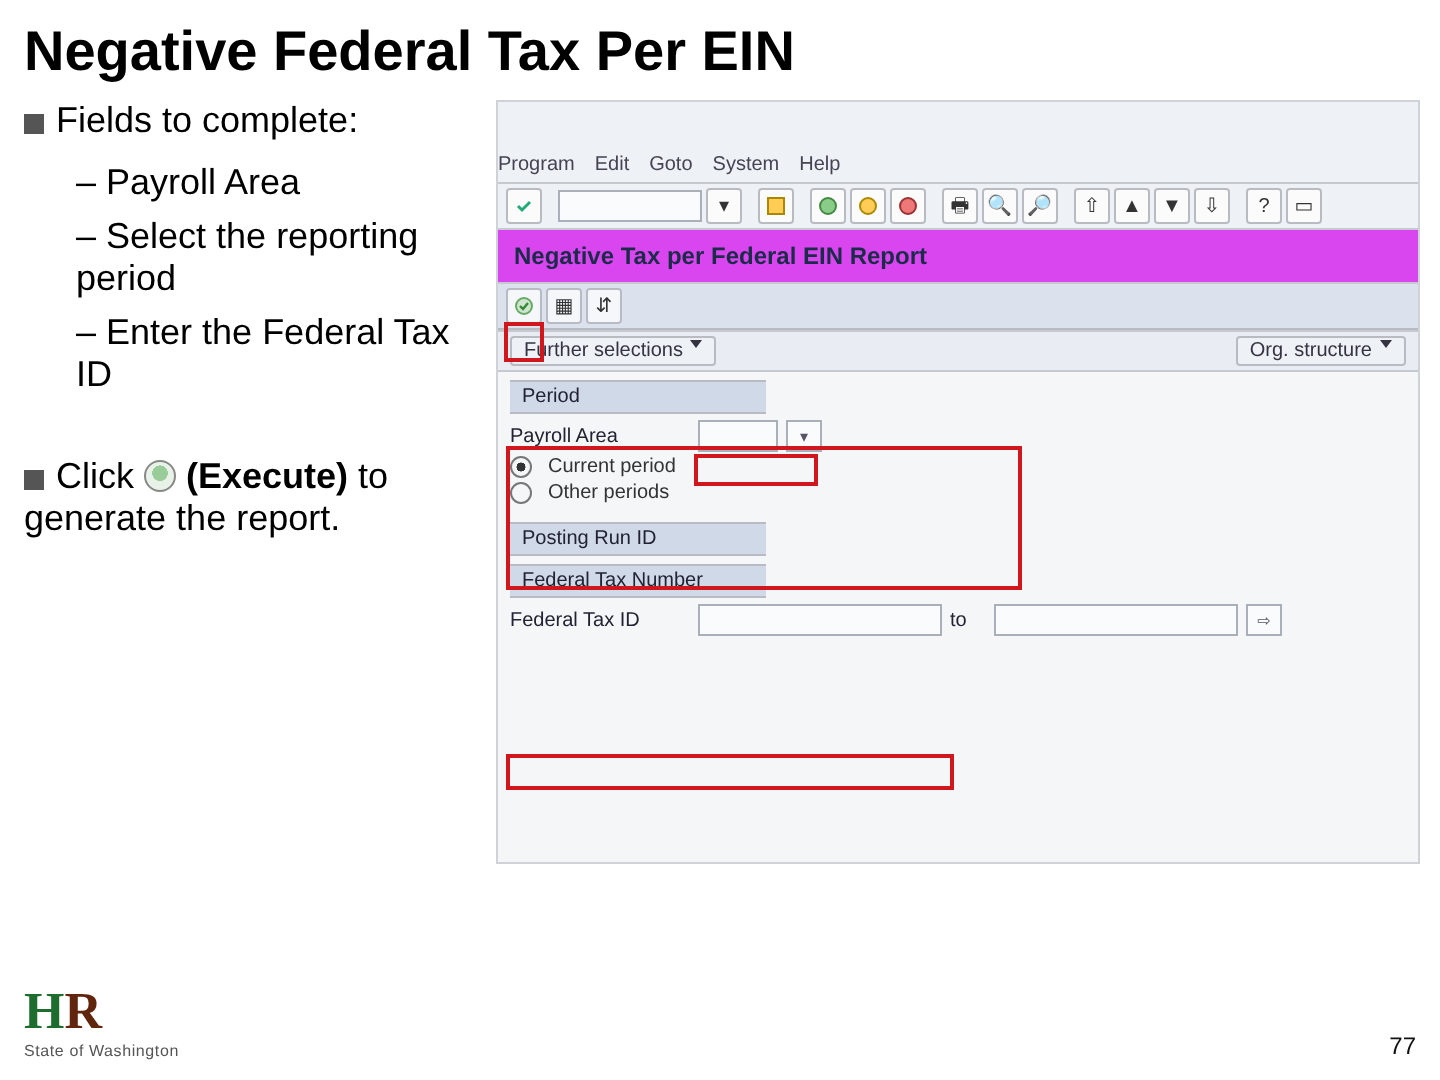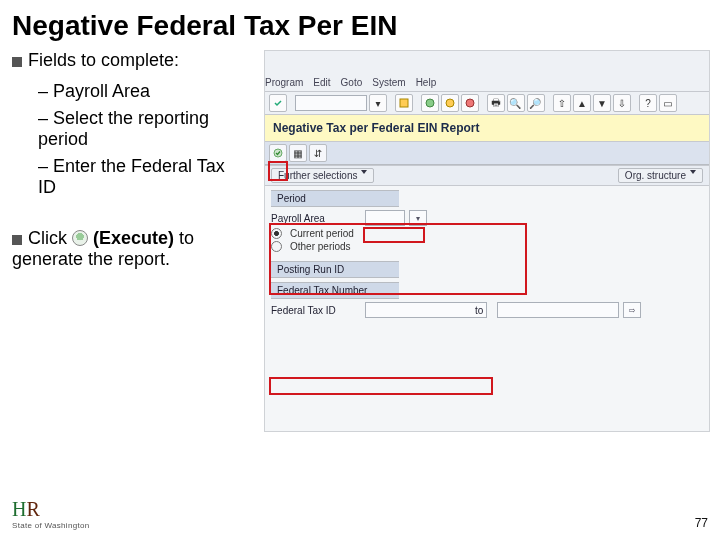--- a/index.html
+++ b/index.html
@@ -1,39 +1,39 @@
 <!DOCTYPE html>
 <html><head>
 <meta charset="utf-8">
 <style>
   html,body{margin:0;padding:0;width:720px;height:540px;background:#fff;font-family:Arial,Helvetica,sans-serif;color:#000;overflow:hidden}
   .slide{position:relative;width:720px;height:540px;box-sizing:border-box;padding:10px 10px 10px 12px}
   .title{font-size:28px;font-weight:bold;margin:0 0 8px 0}
-  .body{display:flex;gap:20px}
+  .body{display:flex;gap:4px}
   .left{width:232px;font-size:18px}
   .right{flex:1;border:1px solid #cfd2d6;background:#f4f6f8;height:380px;position:relative;font-family:Verdana,Arial,sans-serif;font-size:10px;color:#333}
   .sq{display:inline-block;width:10px;height:10px;background:#555;margin-right:6px;vertical-align:-1px}
   .l1{margin:0 0 10px 0}
   .l2{margin:0 0 6px 26px}
   .exec-line{margin-top:30px}
   .exec-ico{display:inline-block;width:14px;height:14px;border:1px solid #888;border-radius:50%;vertical-align:-2px;background:radial-gradient(circle at 50% 40%,#9c9 0 35%,#e9f2e9 36% 100%)}
   .footer{position:absolute;bottom:10px;left:12px;right:12px;display:flex;justify-content:space-between;align-items:flex-end}
-  .hr-logo{font-weight:normal;font-size:20px;font-family:Georgia,serif}
+  .hr-logo{font-weight:bold;font-size:26px;font-family:Georgia,serif}
   .hr-h{color:#1e6d2f}.hr-r{color:#60250c}
   .hr-sub{font-size:8px;color:#555;letter-spacing:.3px}
   .pageno{font-size:12px;color:#111}
 
   
   .sap-titlebar{height:22px;background:#eef1f5}
   .sap-menubar{height:18px;background:#eef1f5;color:#445;display:flex;gap:10px;align-items:center;border-bottom:1px solid #c6c9cf}
   .sap-menubar span{cursor:default}
   .sap-toolbar{height:22px;background:#eef1f5;border-bottom:1px solid #c6c9cf;display:flex;align-items:center;gap:2px;padding:0 4px}
   .tbtn{width:16px;height:16px;border:1px solid #b8bcc2;background:#fbfbfc;border-radius:2px;display:inline-flex;align-items:center;justify-content:center}
   .sep{width:4px}
-  .sap-heading{background:#fef9c3;padding:6px 8px;font-size:12px;font-weight:bold;color:#1c2b4a;border-bottom:1px solid #c6c9cf}
+  .sap-heading{background:#d946ef;padding:6px 8px;font-size:12px;font-weight:bold;color:#1c2b4a;border-bottom:1px solid #c6c9cf}
   .sap-apptb{height:22px;background:#dbe2ee;border-bottom:1px solid #b8bcc2;display:flex;align-items:center;padding:0 4px;gap:2px}
   .sap-apptb .tbtn{background:#f6f7fb}
   .sap-bar{display:flex;justify-content:space-between;align-items:center;background:#e9edf3;border-bottom:1px solid #c6c9cf;border-top:1px solid #c6c9cf;padding:2px 6px}
   .sap-btn{display:inline-flex;gap:4px;background:#eef1f5;border:1px solid #b8bcc2;border-radius:2px;padding:1px 6px;color:#334}
   .sap-btn .dd{width:0;height:0;border-left:3px solid transparent;border-right:3px solid transparent;border-top:4px solid #334}
   .group-hdr{background:#cfd9e8;border-top:1px solid #b8bcc2;border-bottom:1px solid #b8bcc2;padding:2px 6px;font-size:10px;color:#223;width:116px;margin:4px 12px 2px 6px}
   .row{display:flex;align-items:center;gap:4px;padding:1px 6px}
   .lbl{width:90px;color:#223}
   .field{height:14px;border:1px solid #aab0b9;background:#fafbfd}
   .field.w-sm{width:38px}

